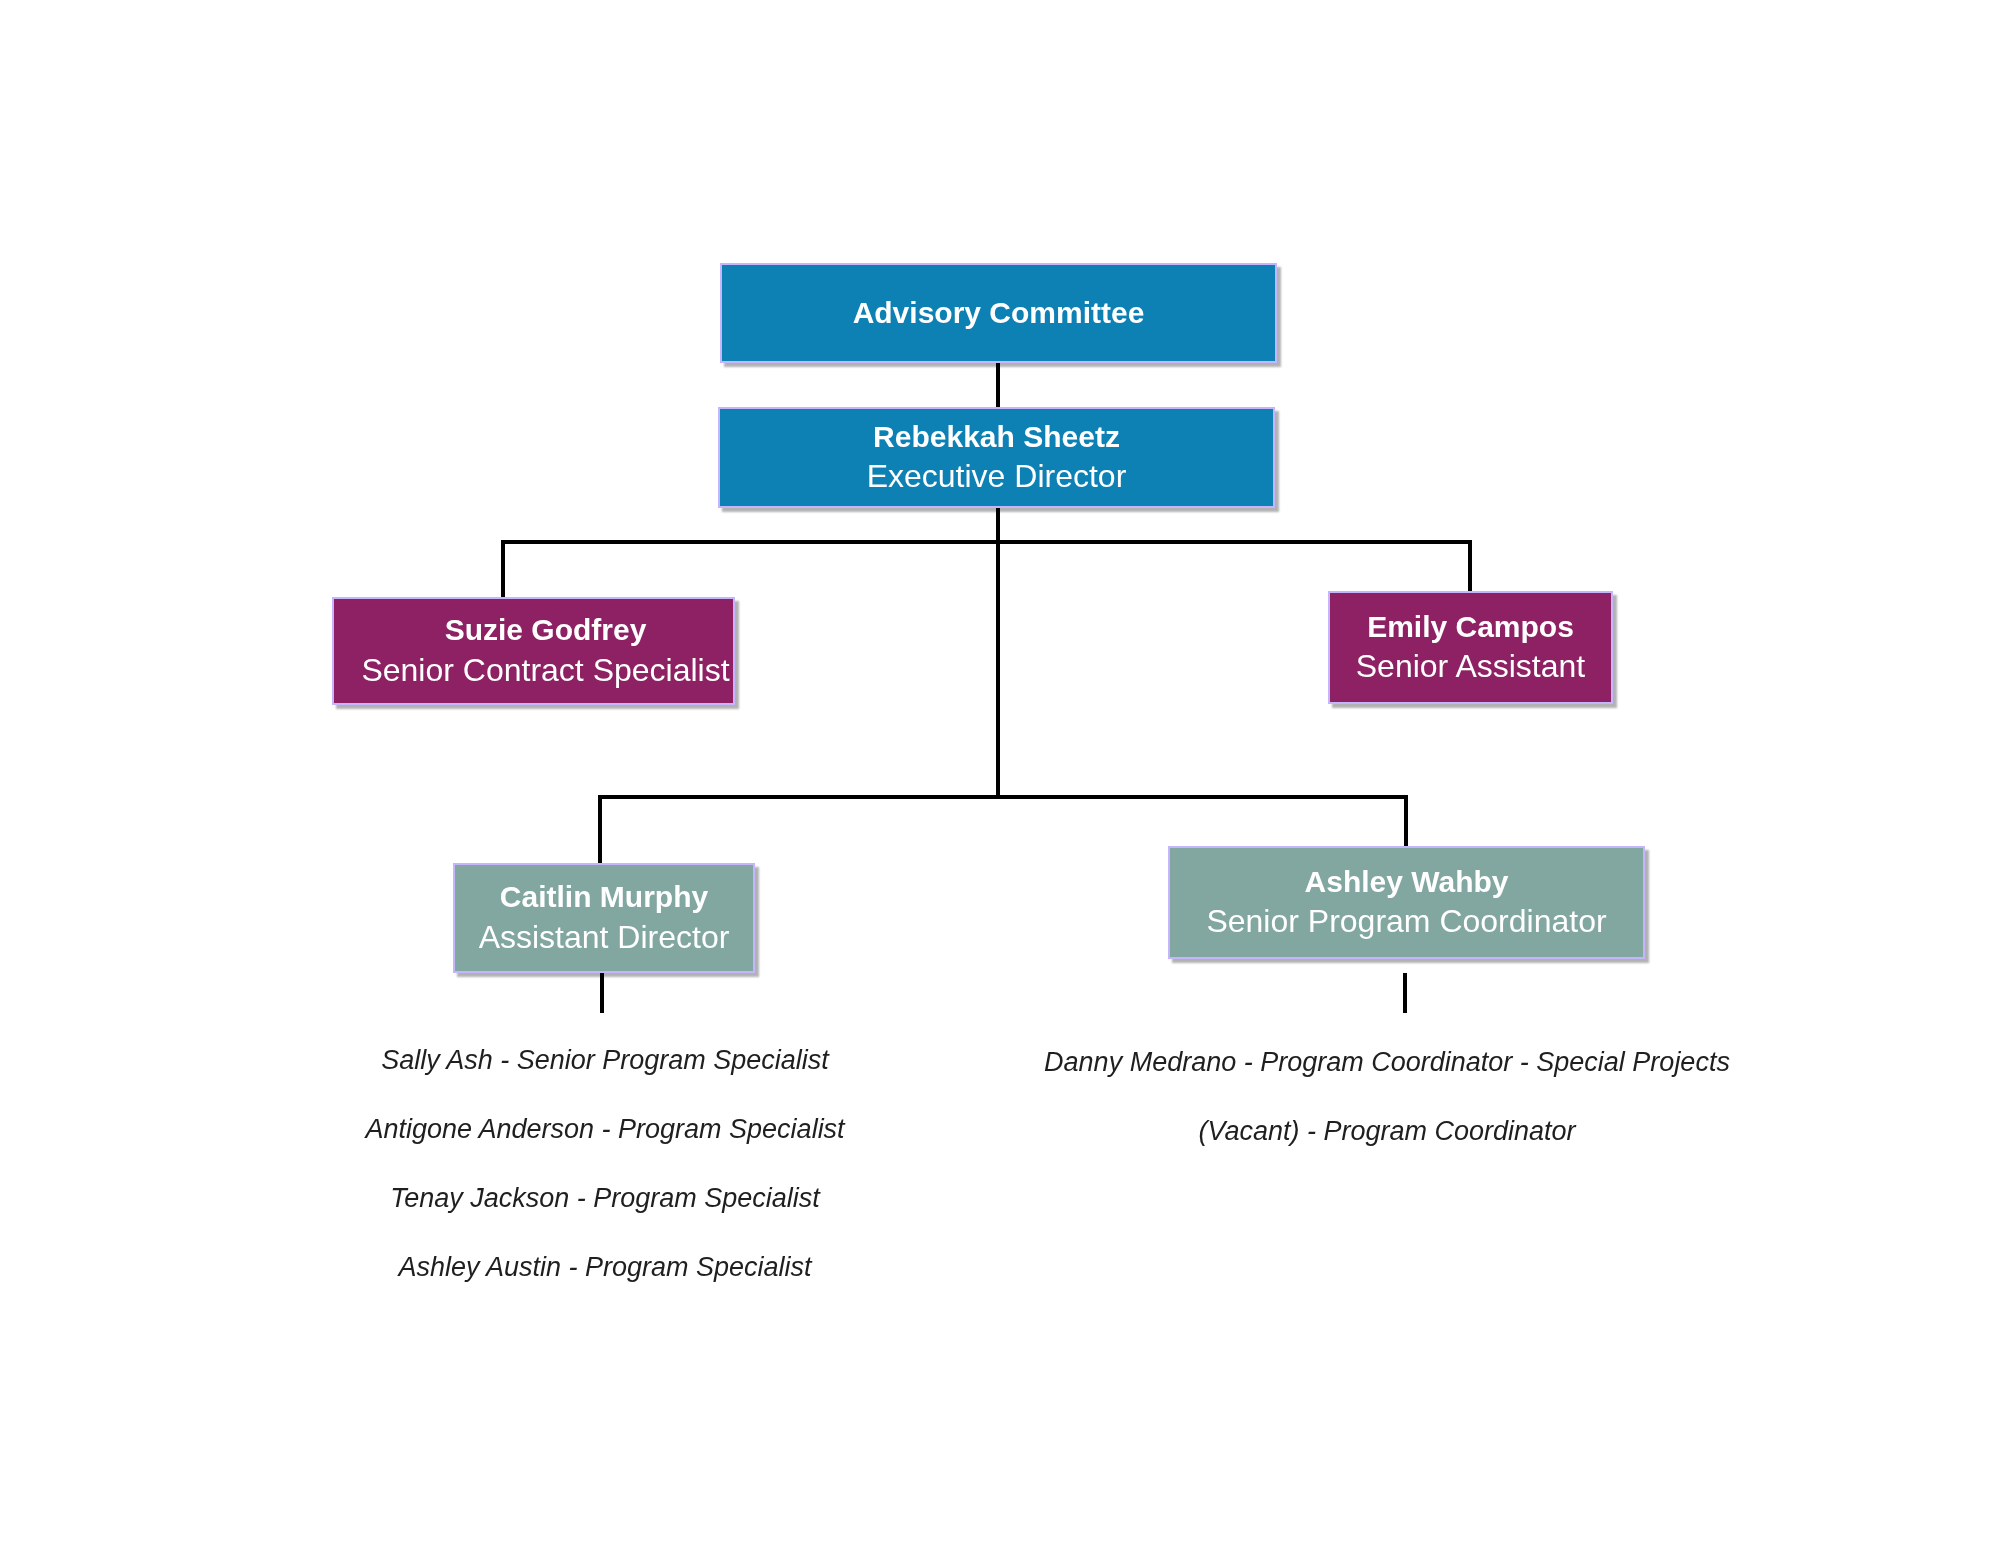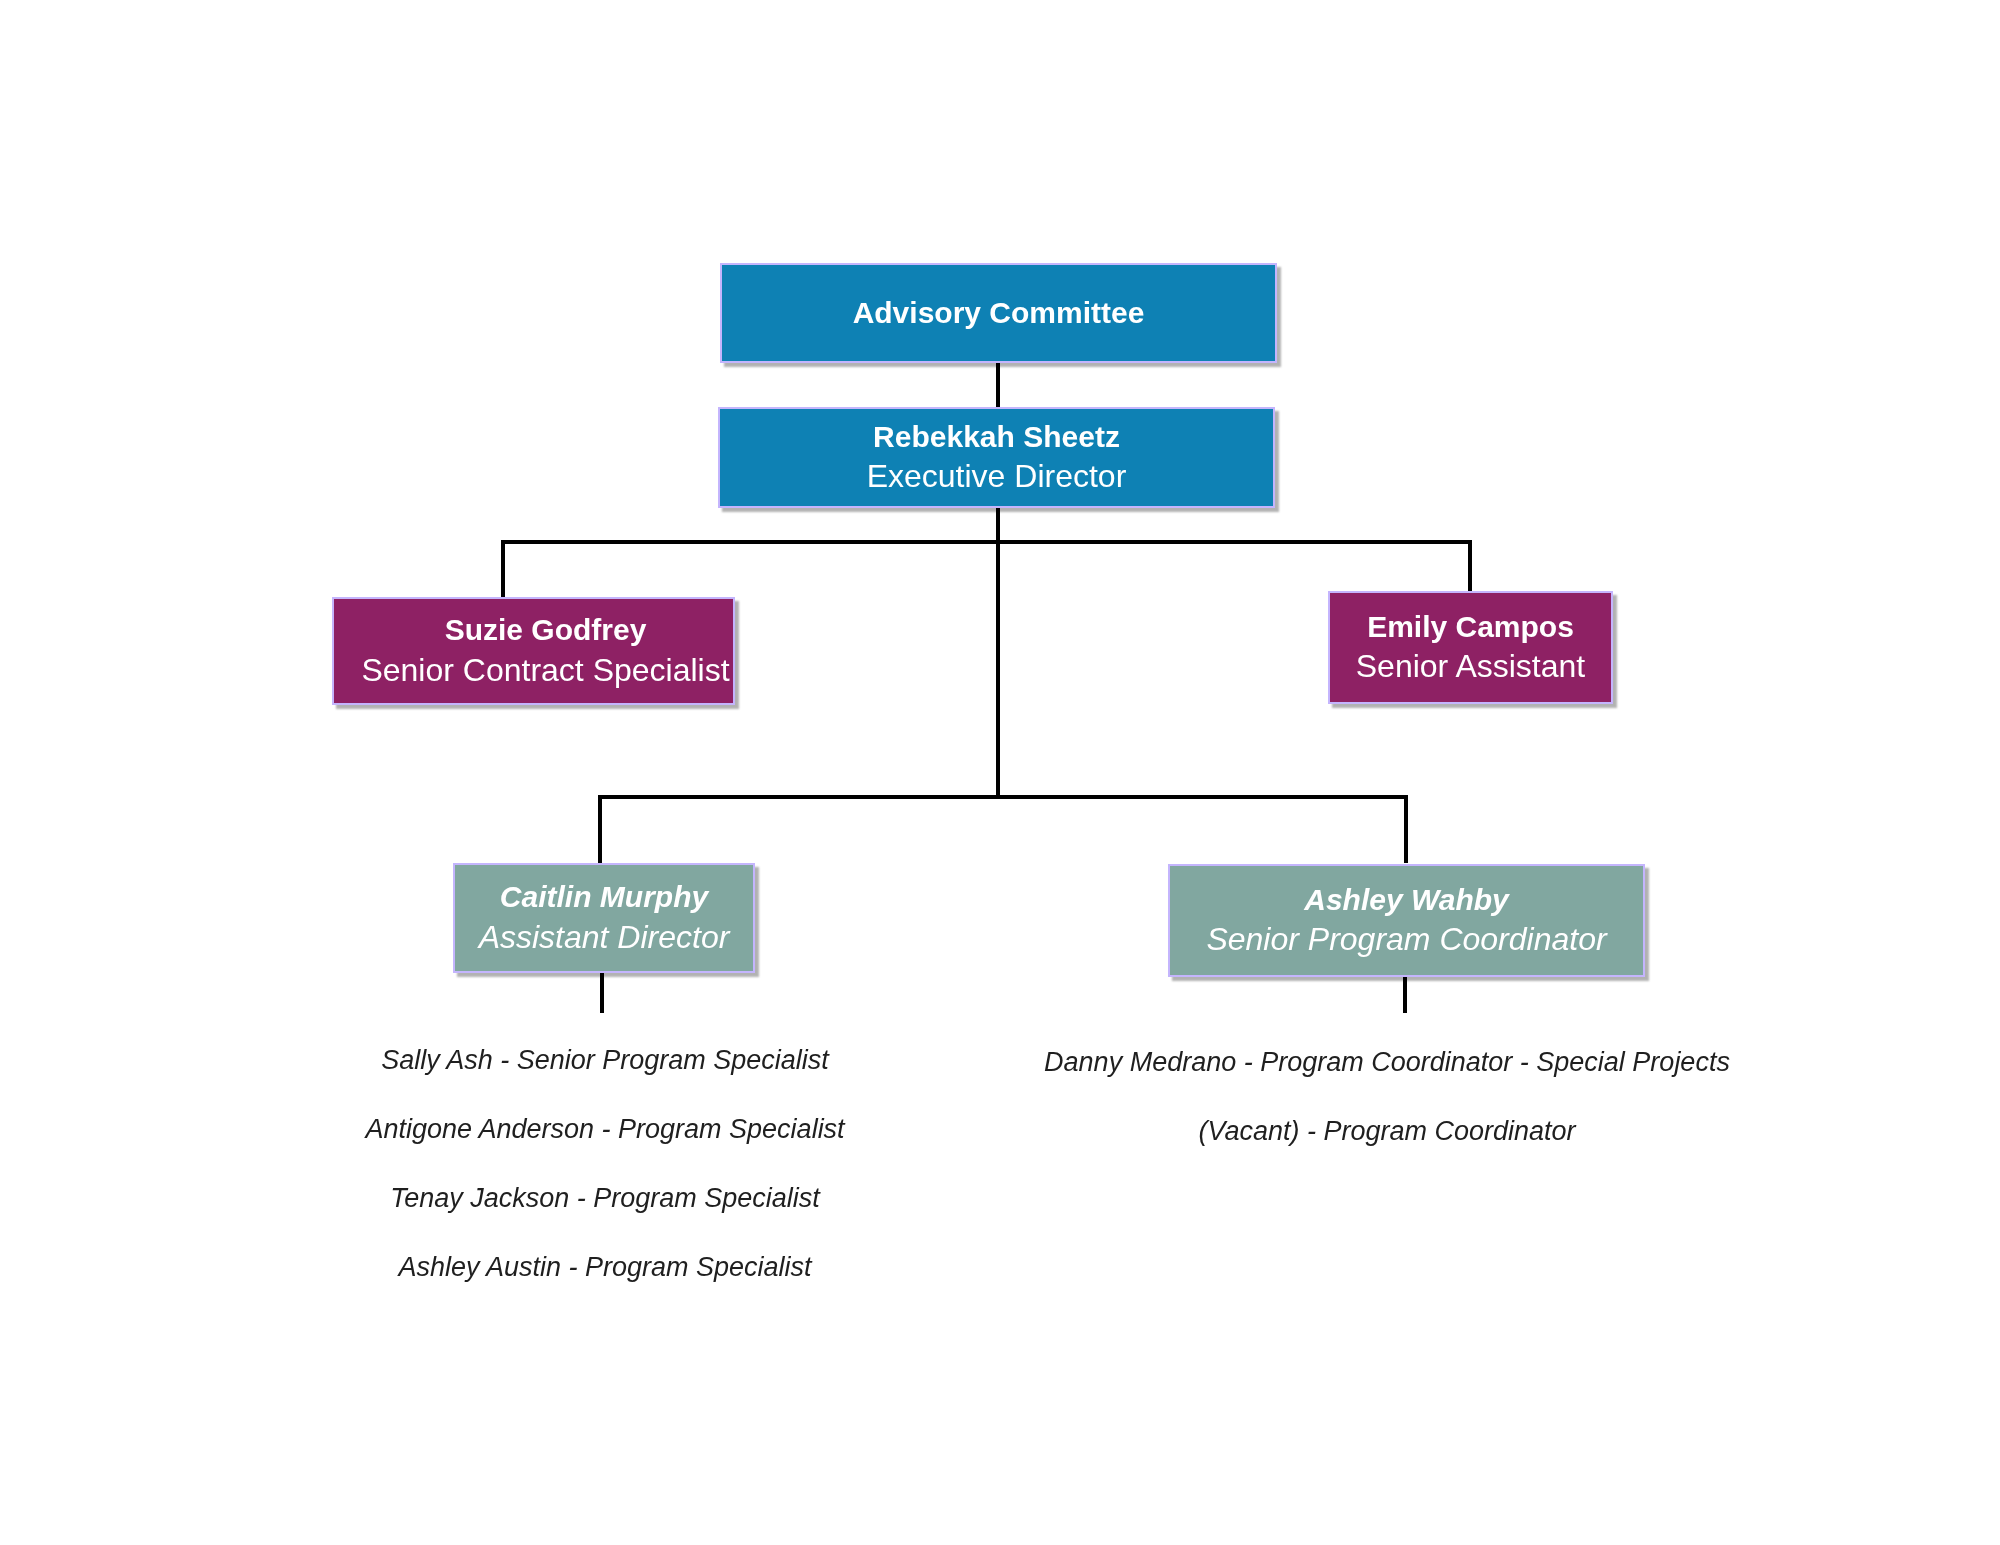--- a/index.html
+++ b/index.html
@@ -29,28 +29,28 @@
     flex-direction: column;
     align-items: center;
     justify-content: center;
     text-align: center;
     line-height: 1.28;
   }
   .node .name  { font-size: 30px; font-weight: 700; }
   .node .role  { font-size: 32px; font-weight: 400; }
   .node.blue   { background: var(--blue,   #0e81b4); }
   .node.purple { background: var(--purple, #8e2164); }
-  .node.sage   { background: var(--sage,   #81a7a0); font-style: italic; }
+  .node.sage   { background: var(--sage,   #81a7a0); }
 
   #advisory { left: 720px; top: 263px; width: 557px; height: 100px; }
   #rebekkah { left: 718px; top: 407px; width: 557px; height: 101px; }
   #suzie    { left: 332px; top: 597px; width: 403px; height: 108px; padding-left: 24px; }
   #emily    { left: 1328px; top: 591px; width: 285px; height: 113px; }
   #caitlin  { left: 453px; top: 863px; width: 302px; height: 110px; }
-  #ashley   { left: 1168px; top: 864px; width: 477px; height: 113px; }
+  #ashley   { left: 1168px; top: 846px; width: 477px; height: 113px; }
 
   
   #v-adv-dir   { left: 996px;  top: 363px; width: 4px;   height: 46px; }
   #v-dir-down  { left: 996px;  top: 508px; width: 4px;   height: 289px; }
   #h-tier1     { left: 501px;  top: 540px; width: 971px; height: 4px; }
   #v-to-suzie  { left: 501px;  top: 540px; width: 4px;   height: 58px; }
   #v-to-emily  { left: 1468px; top: 540px; width: 4px;   height: 52px; }
   #h-tier2     { left: 598px;  top: 795px; width: 810px; height: 4px; }
   #v-to-caitlin{ left: 598px;  top: 795px; width: 4px;   height: 69px; }
   #v-to-ashley { left: 1404px; top: 795px; width: 4px;   height: 68px; }

